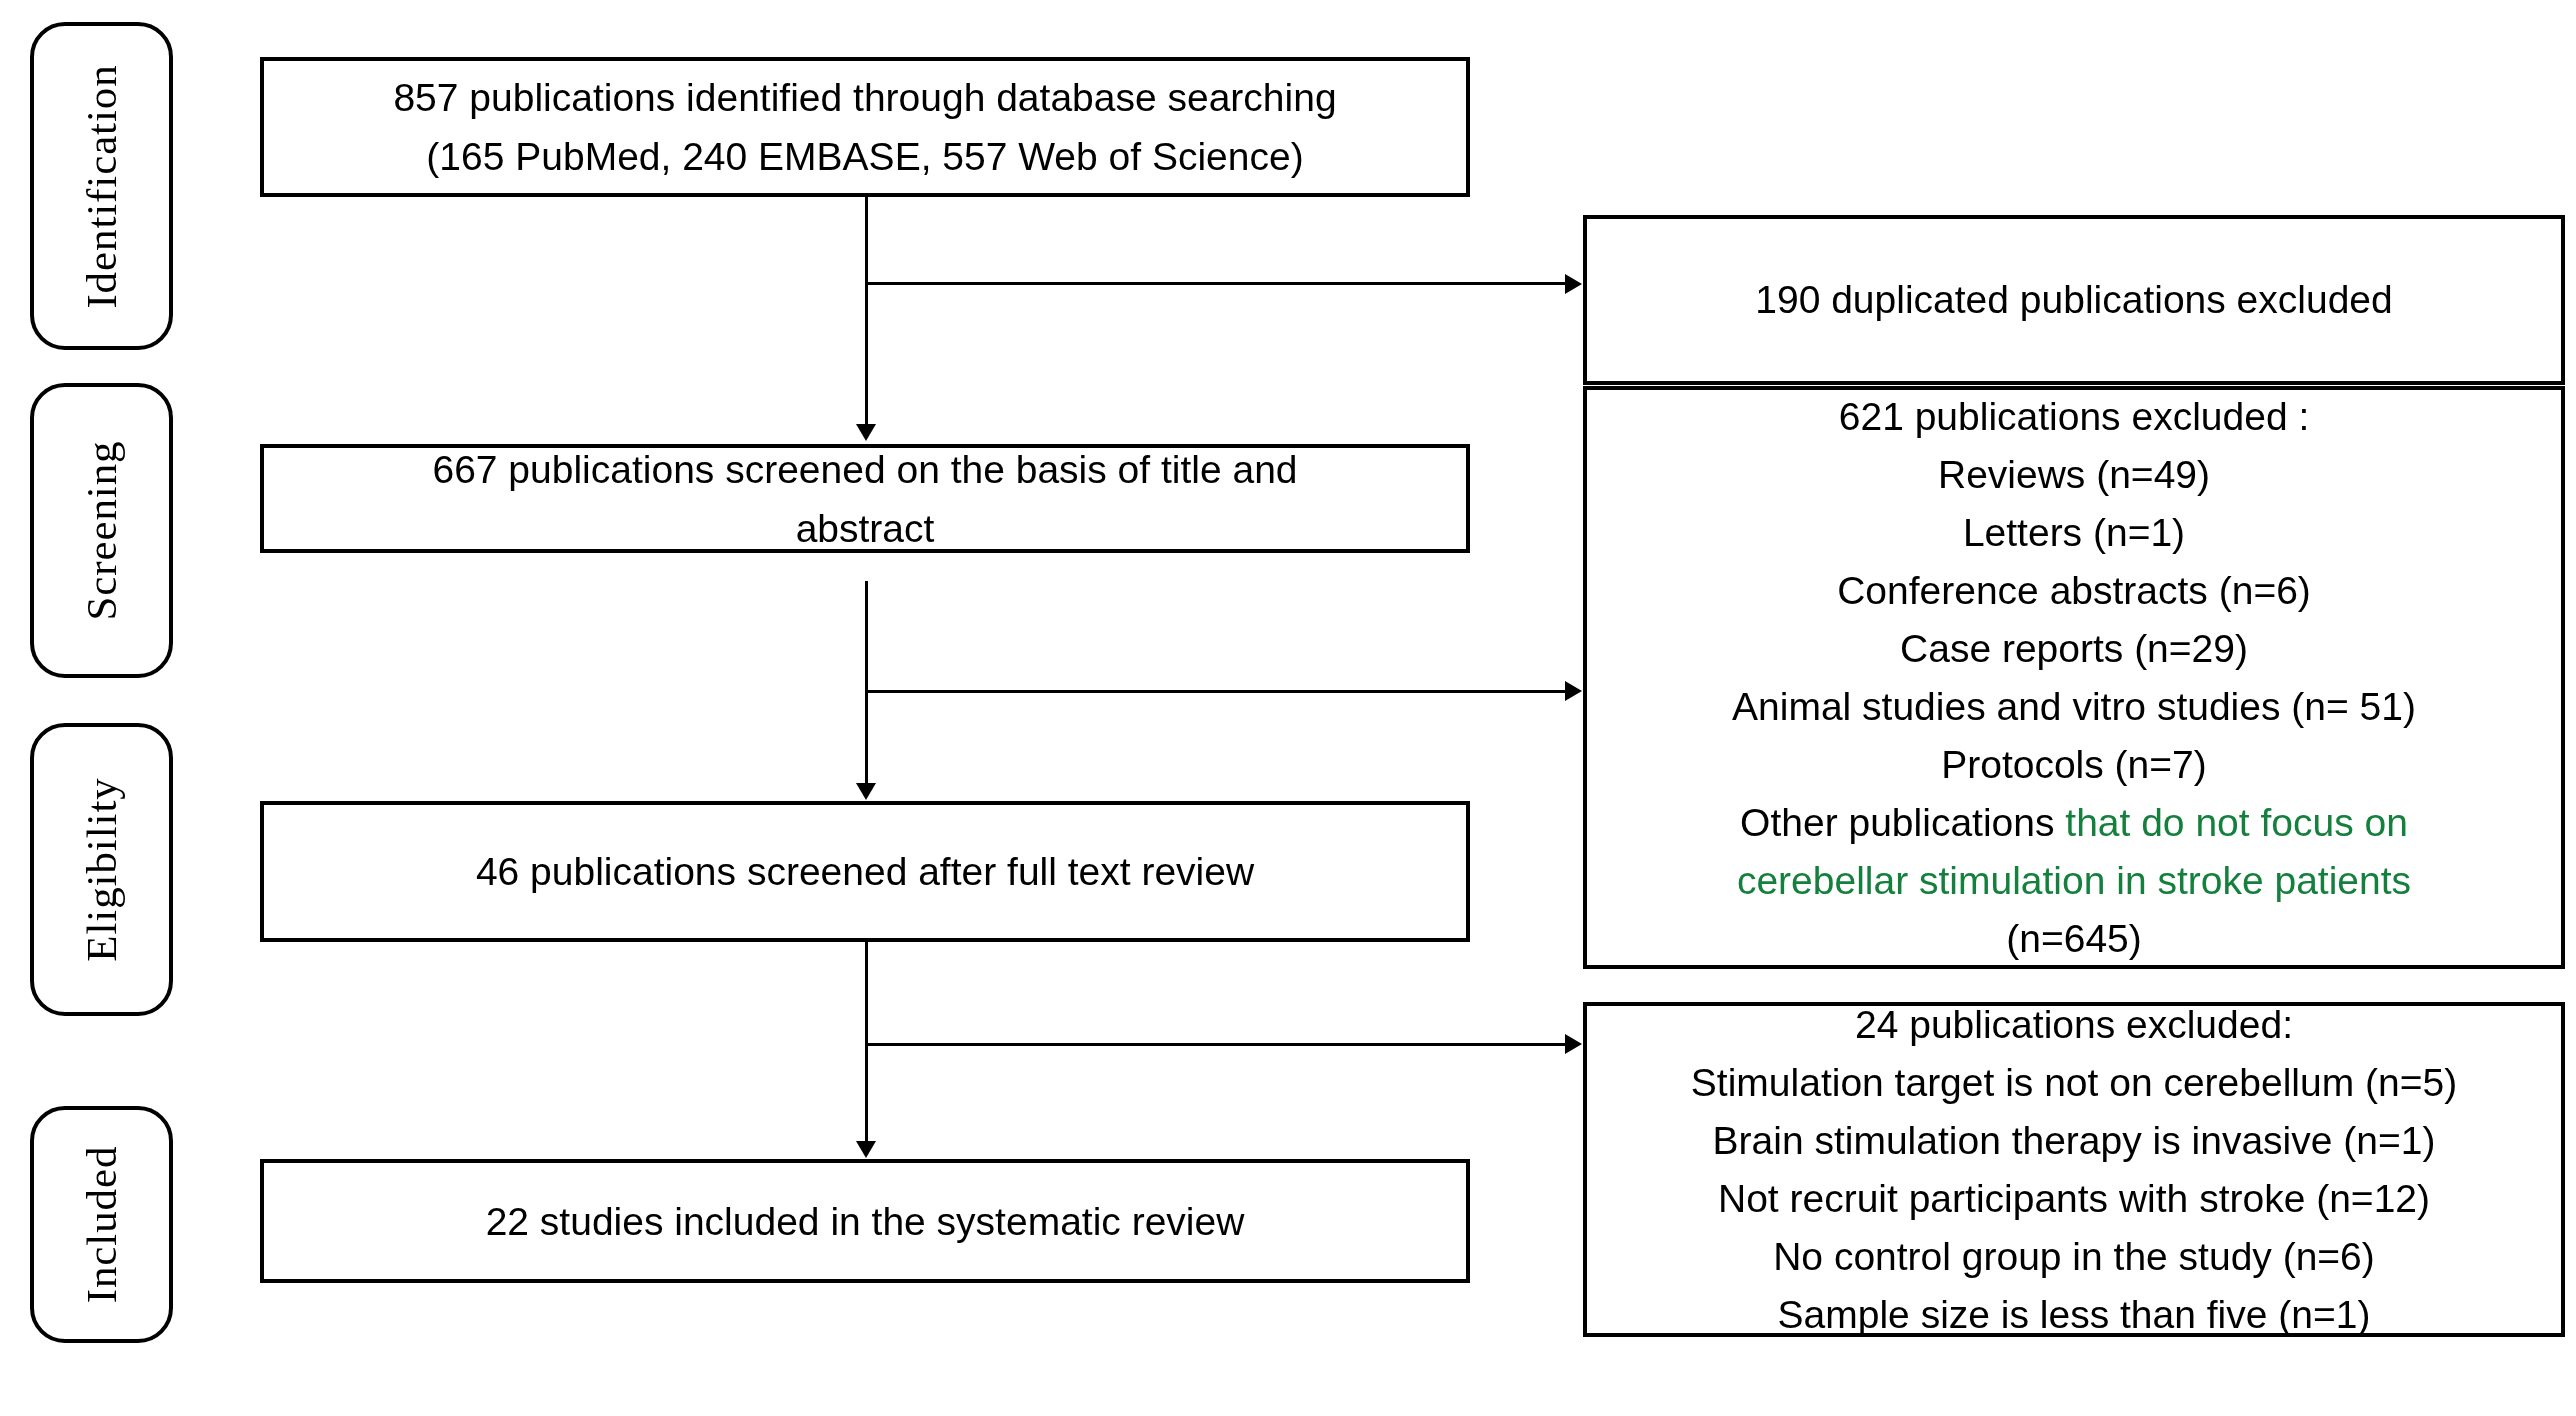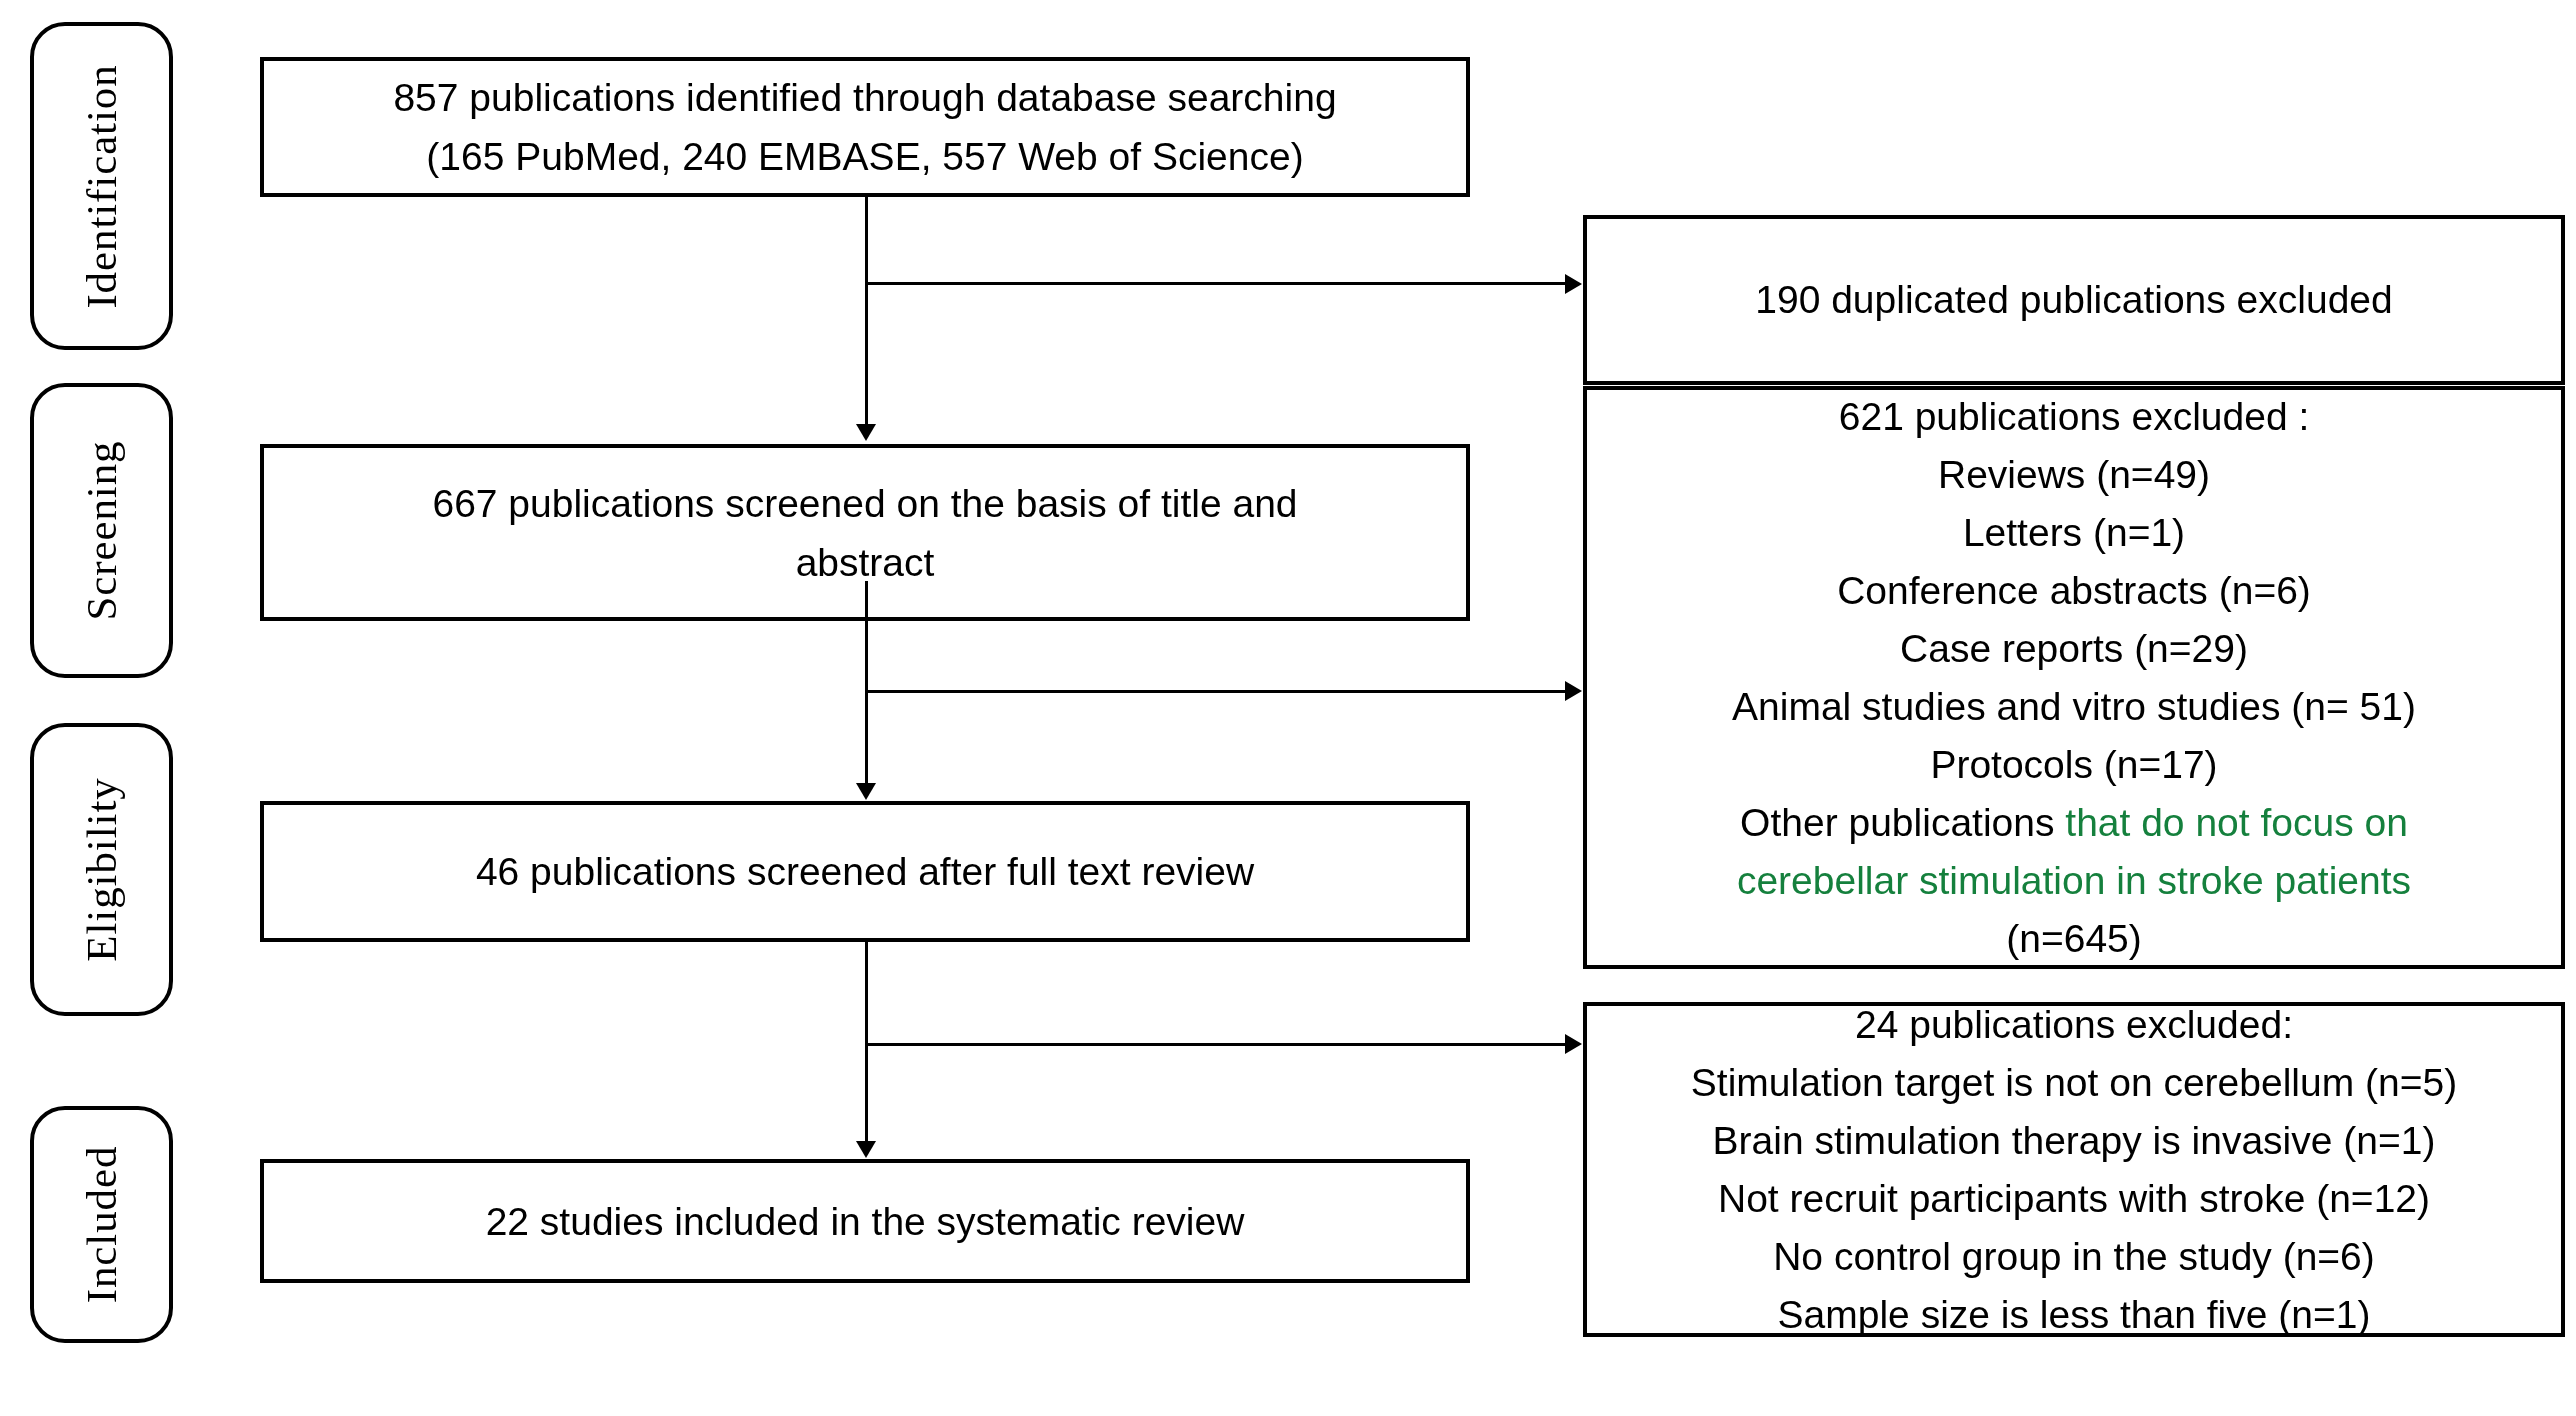--- a/index.html
+++ b/index.html
@@ -90,21 +90,21 @@
   </div>
   <div class="stage" style="top:1106px; height:229px;">
     <span class="vtext">Included</span>
   </div>
 
   <div class="flowbox" style="top:57px; height:140px;">
     <div>857 publications identified through database searching</div>
     <div>(165 PubMed, 240 EMBASE, 557 Web of Science)</div>
   </div>
 
-  <div class="flowbox" style="top:444px; height:177px;">
+  <div class="flowbox" style="top:444px; height:109px;">
     <div>667 publications screened on the basis of title and</div>
     <div>abstract</div>
   </div>
 
   <div class="flowbox" style="top:801px; height:141px;">
     <div>46 publications screened after full text review</div>
   </div>
 
   <div class="flowbox" style="top:1159px; height:124px;">
     <div>22 studies included in the systematic review</div>
@@ -114,21 +114,21 @@
     <div>190 duplicated publications excluded</div>
   </div>
 
   <div class="exbox" style="top:386px; height:583px;">
     <div>621 publications excluded :</div>
     <div>Reviews (n=49)</div>
     <div>Letters (n=1)</div>
     <div>Conference abstracts (n=6)</div>
     <div>Case reports (n=29)</div>
     <div>Animal studies and vitro studies (n= 51)</div>
-    <div>Protocols (n=17)</div>
+    <div>Protocols (n=7)</div>
     <div><span>Other publications </span><span class="muted">that do not focus on</span></div>
     <div class="muted">cerebellar stimulation in stroke patients</div>
     <div>(n=645)</div>
   </div>
 
   <div class="exbox" style="top:1002px; height:335px;">
     <div>24 publications excluded:</div>
     <div>Stimulation target is not on cerebellum (n=5)</div>
     <div>Brain stimulation therapy is invasive (n=1)</div>
     <div>Not recruit participants with stroke (n=12)</div>

